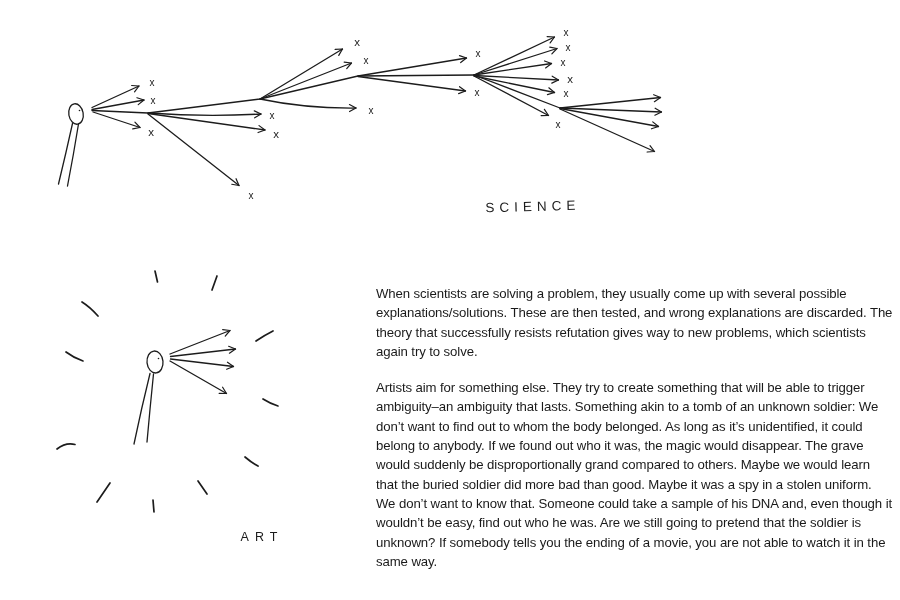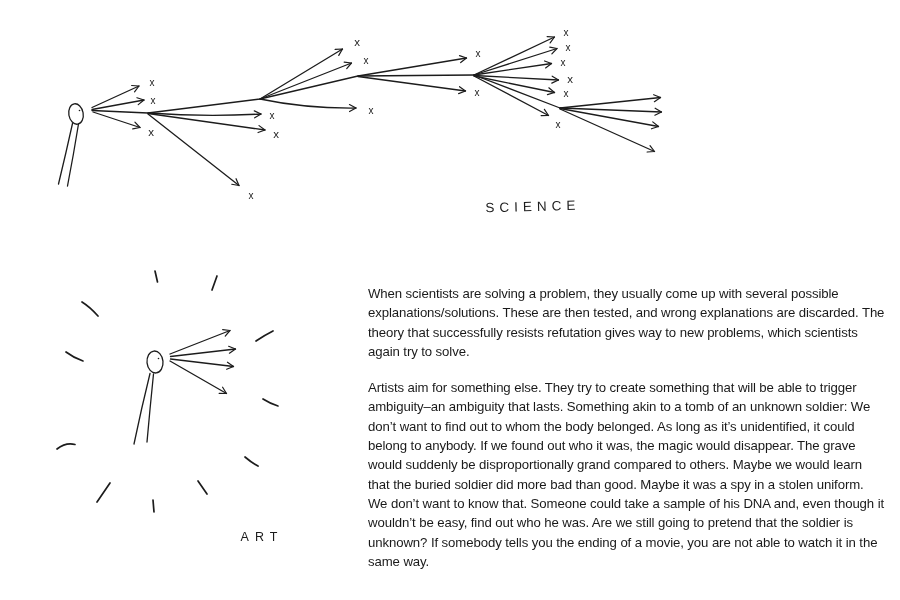--- a/index.html
+++ b/index.html
@@ -8,21 +8,21 @@
     overflow:hidden; font-family:"Liberation Sans","DejaVu Sans",sans-serif;
   }
   svg { position:absolute; }
   svg text { font-family:"Liberation Sans","DejaVu Sans",sans-serif; fill:#1c1c1c; }
   .stroke { stroke:#1c1c1c; stroke-width:1.3; fill:none; stroke-linecap:round; stroke-linejoin:round; }
   .dash { stroke:#1c1c1c; stroke-width:1.7; fill:none; stroke-linecap:round; }
   .xmark { font-size:10px; }
   .xmark.lg { font-size:11.5px; }
   .diagram-label { font-size:13.5px; letter-spacing:5px; }
   .diagram-label.art { font-size:12.5px; letter-spacing:6px; }
-  .essay { position:absolute; left:368px; top:284px; width:517px; color:#1a1a1a; }
+  .essay { position:absolute; left:376px; top:284px; width:517px; color:#1a1a1a; }
   .essay p { margin:0 0 17px 0; font-size:13.2px; line-height:19.3px; letter-spacing:-0.1px; }
 </style>
 </head>
 <body>
 
 <div class="page">
 
   <svg style="left:0;top:0" width="700" height="235" viewBox="0 0 700 235">
     <defs>
       <marker id="ah" markerUnits="userSpaceOnUse" markerWidth="10" markerHeight="10" refX="7.5" refY="4.5" orient="auto">

